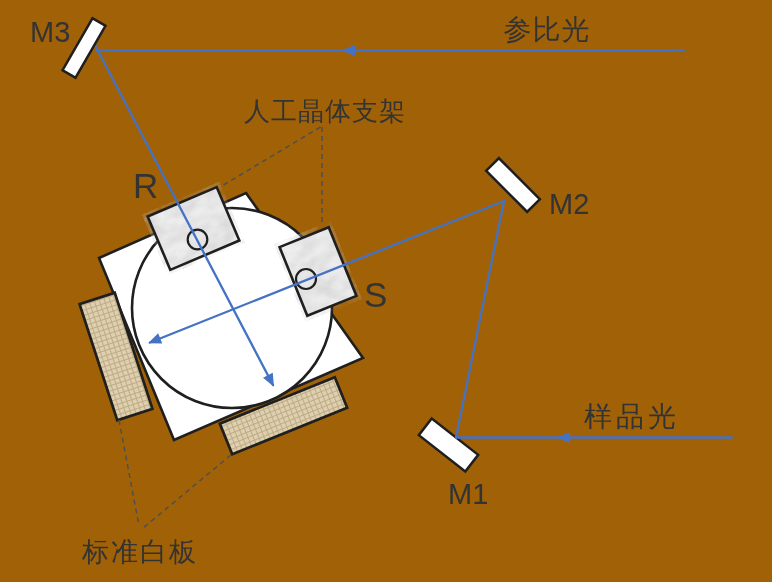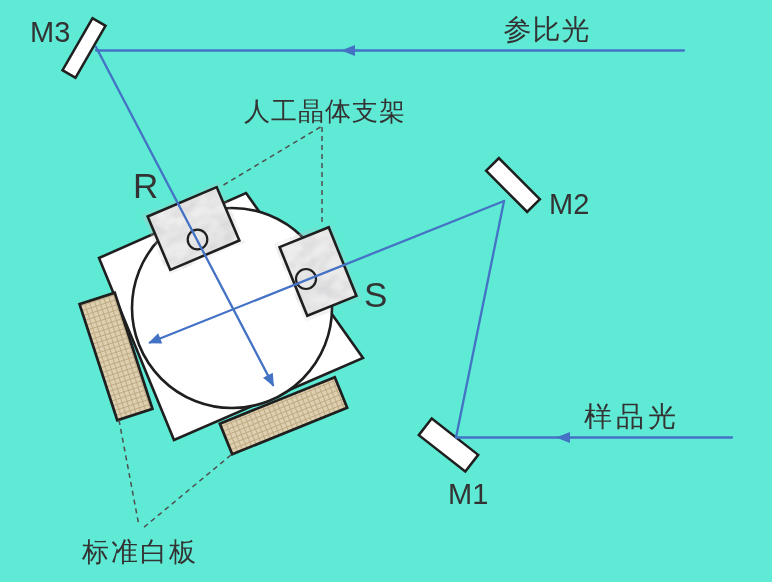--- a/index.html
+++ b/index.html
@@ -1,16 +1,16 @@
 <!DOCTYPE html>
 <html><head>
 <meta charset="utf-8">
 <style>
   html,body{margin:0;padding:0;background:#ffffff;}
-  .stage{position:relative;width:772px;height:582px;background:#5eead4;overflow:hidden;}
+  .stage{position:relative;width:772px;height:582px;background:#a16207;overflow:hidden;}
   svg{display:block;}
   svg text{font-family:"Liberation Sans","DejaVu Sans",sans-serif;}
   .outl{stroke:#1f1f1f;}
   .whitefill{fill:#ffffff;}
   .beam{fill:none;stroke-width:2.3;stroke-linecap:round;}
   .leader{fill:none;stroke-width:1.5;stroke-dasharray:5 4;}
   .border2{fill:none;stroke-width:2.6;}
   .ap{fill:none;stroke:#1f1f1f;stroke-width:2.2;}
 </style>
 </head>

